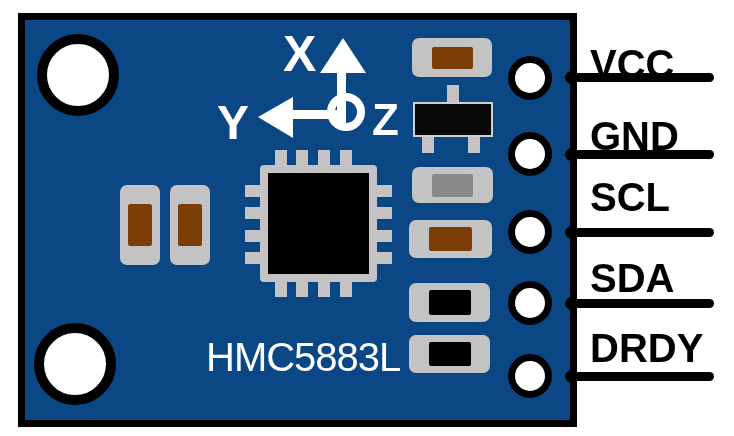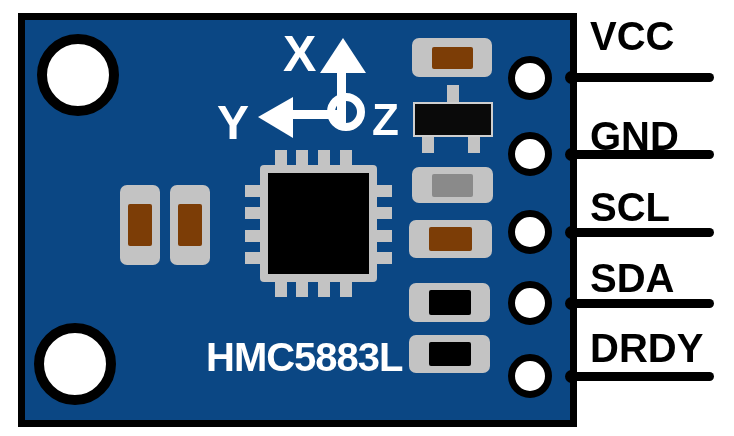--- a/index.html
+++ b/index.html
@@ -145,21 +145,21 @@
   .ic-body {
     position: absolute; left: 15px; top: 15px;
     width: 117px; height: 117px;
     background: var(--pad-gray, #C3C3C3);
     border-radius: 4px;
   }
   .ic-die { position: absolute; inset: 8px; background: var(--outline-black, #000); }
   .board-name {
     position: absolute; left: 206px; top: 337px;
     font-size: 40px; line-height: 1;
-    font-weight: bold;
+    font-weight: normal;
     letter-spacing: -1px;
     color: #fff;
     white-space: nowrap;
   }
 </style>
 </head>
 <body>
 
 <div class="canvas">
 
@@ -235,19 +235,19 @@
   <div class="pinhole" style="top:210px;"></div>
   <div class="pinhole" style="top:281px;"></div>
   <div class="pinhole" style="top:354px;"></div>
 
   <div class="pin-line" style="top:73px;"></div>
   <div class="pin-line" style="top:150px;"></div>
   <div class="pin-line" style="top:228px;"></div>
   <div class="pin-line" style="top:299px;"></div>
   <div class="pin-line" style="top:372px;"></div>
 
-  <div class="pin-label" style="top:16px;">VCC</div>
+  <div class="pin-label" style="top:44px;">VCC</div>
   <div class="pin-label" style="top:108px;margin-top:8px;">GND</div>
-  <div class="pin-label" style="top:187px;">SCL</div>
+  <div class="pin-label" style="top:177px;">SCL</div>
   <div class="pin-label" style="top:328px;">DRDY</div>
   <div class="pin-label" style="top:258px;">SDA</div>
 
 </div>
 
 </body></html>

